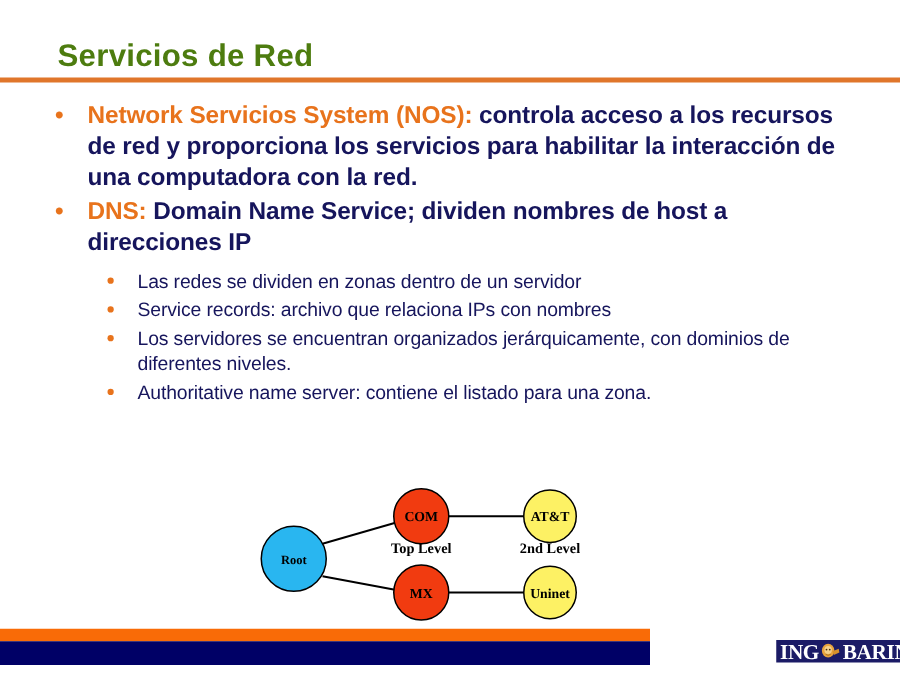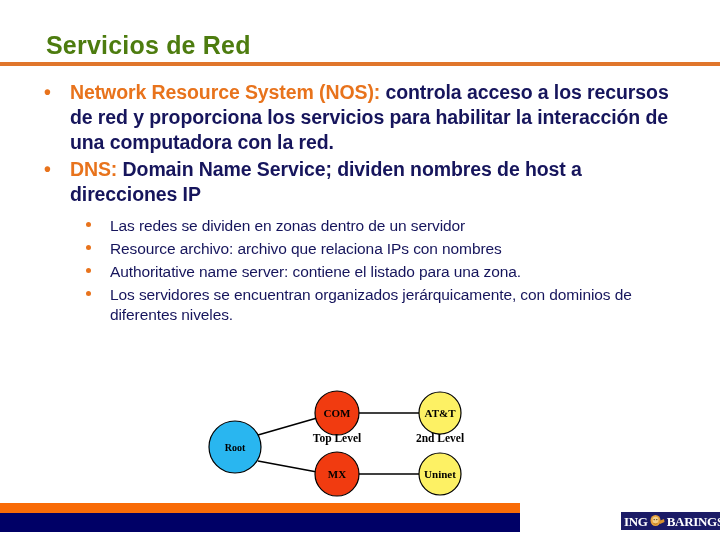--- a/index.html
+++ b/index.html
@@ -145,21 +145,21 @@
     top: 512px;
     height: 18px;
     background: #1b1b66;
     display: flex;
     align-items: center;
     padding: 0 3px;
   }
   .logo-text {
     font-family: "Liberation Serif", serif;
     font-weight: bold;
-    font-size: 13px;
+    font-size: 17px;
     color: #ffffff;
     letter-spacing: -0.3px;
     line-height: 1;
   }
   .logo-lion {
     width: 17px;
     height: 15px;
     margin: 0 1px;
     position: relative;
   }
@@ -168,39 +168,39 @@
 <body>
 
 <div class="slide">
 
   <div class="title">Servicios de Red</div>
   <div class="title-rule"></div>
 
   <div class="body">
 
     <p class="lvl1">
-      <span class="dot">•</span><span class="hl">Network Resource System (NOS):</span><span> controla acceso a los recursos de red y proporciona los servicios para habilitar la interacción de una computadora con la red.</span>
+      <span class="dot">•</span><span class="hl">Network Servicios System (NOS):</span><span> controla acceso a los recursos de red y proporciona los servicios para habilitar la interacción de una computadora con la red.</span>
     </p>
 
     <p class="lvl1">
       <span class="dot">•</span><span class="hl">DNS:</span><span> Domain Name Service; dividen nombres de host a direcciones IP</span>
     </p>
 
     <div class="subs">
       <p class="lvl2">
         <span class="dot2"></span><span>Las redes se dividen en zonas dentro de un servidor</span>
       </p>
       <p class="lvl2">
-        <span class="dot2"></span><span>Resource archivo: archivo que relaciona IPs con nombres</span>
+        <span class="dot2"></span><span>Service records: archivo que relaciona IPs con nombres</span>
+      </p>
+      <p class="lvl2">
+        <span class="dot2"></span><span>Los servidores se encuentran organizados jerárquicamente, con dominios de diferentes niveles.</span>
       </p>
       <p class="lvl2">
         <span class="dot2"></span><span>Authoritative name server: contiene el listado para una zona.</span>
-      </p>
-      <p class="lvl2">
-        <span class="dot2"></span><span>Los servidores se encuentran organizados jerárquicamente, con dominios de diferentes niveles.</span>
       </p>
     </div>
   </div>
 
   <div class="diagram">
     <svg width="310" height="120" viewBox="0 0 310 120">
       <g id="diagram-edges">
           <line x1="68" y1="53" x2="127" y2="36" stroke="#000000" stroke-width="1.6"></line>
           <line x1="68" y1="79" x2="127" y2="90" stroke="#000000" stroke-width="1.6"></line>
           <line x1="169" y1="31" x2="229" y2="31" stroke="#000000" stroke-width="1.6"></line>

